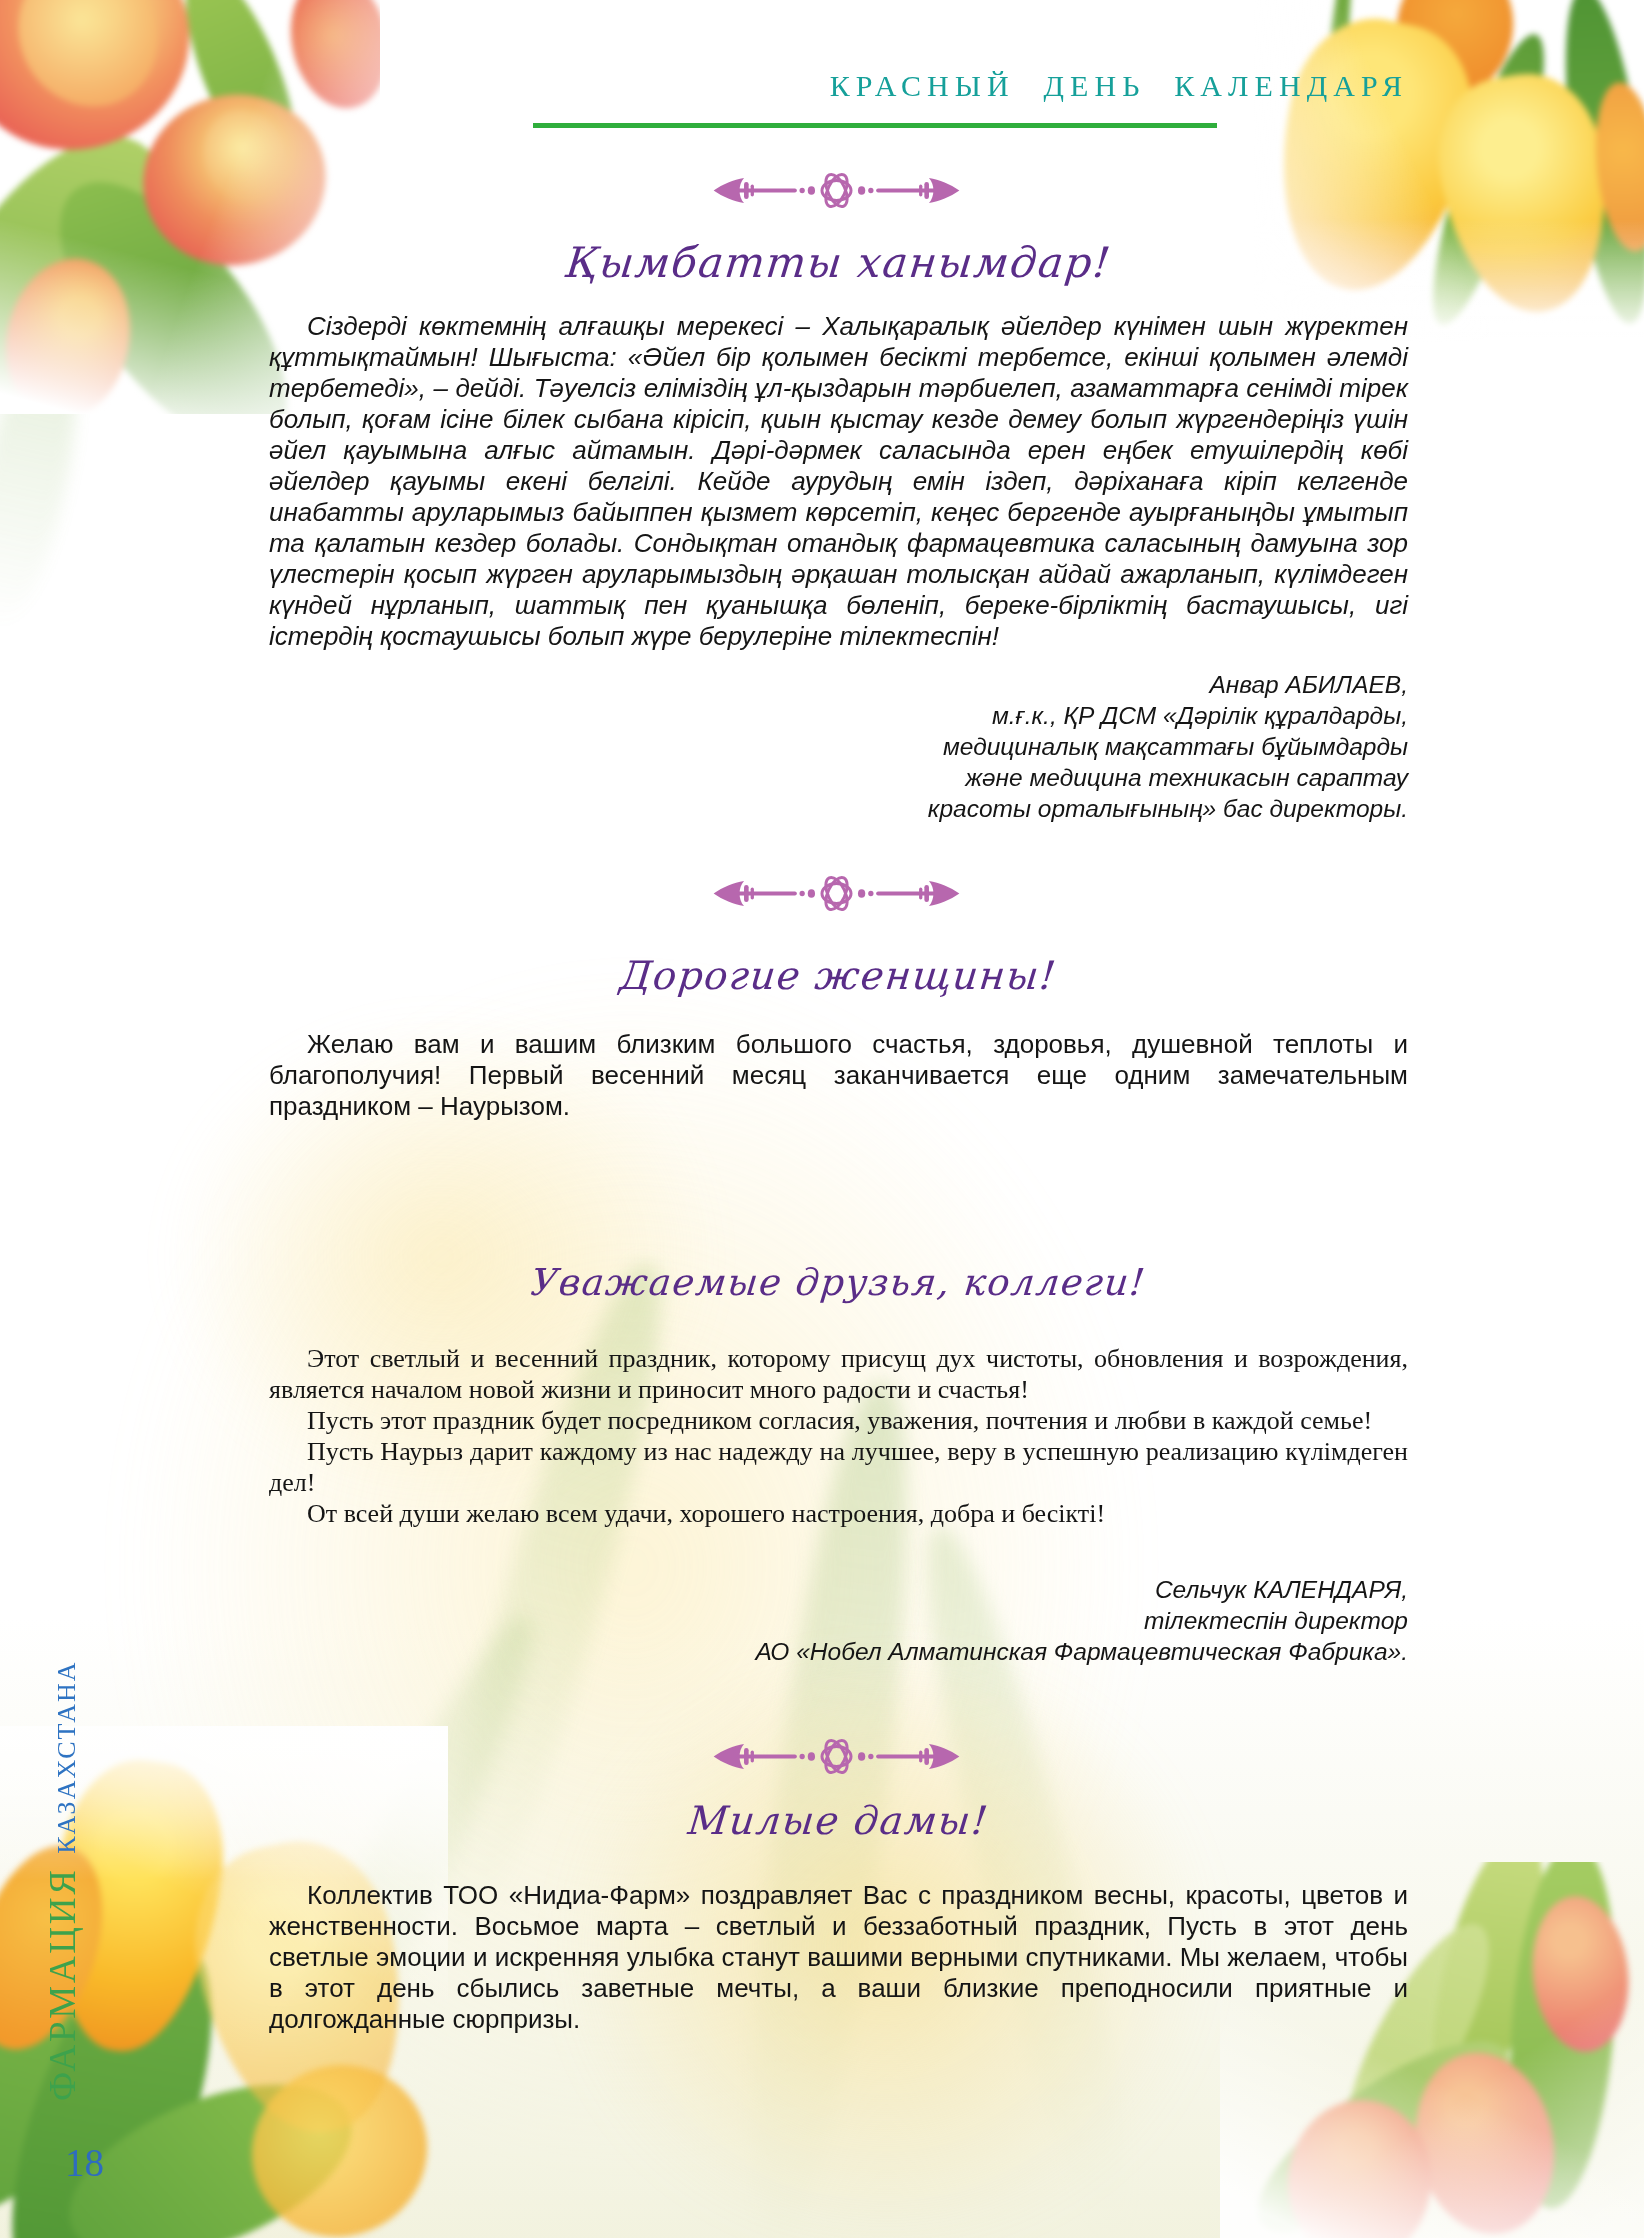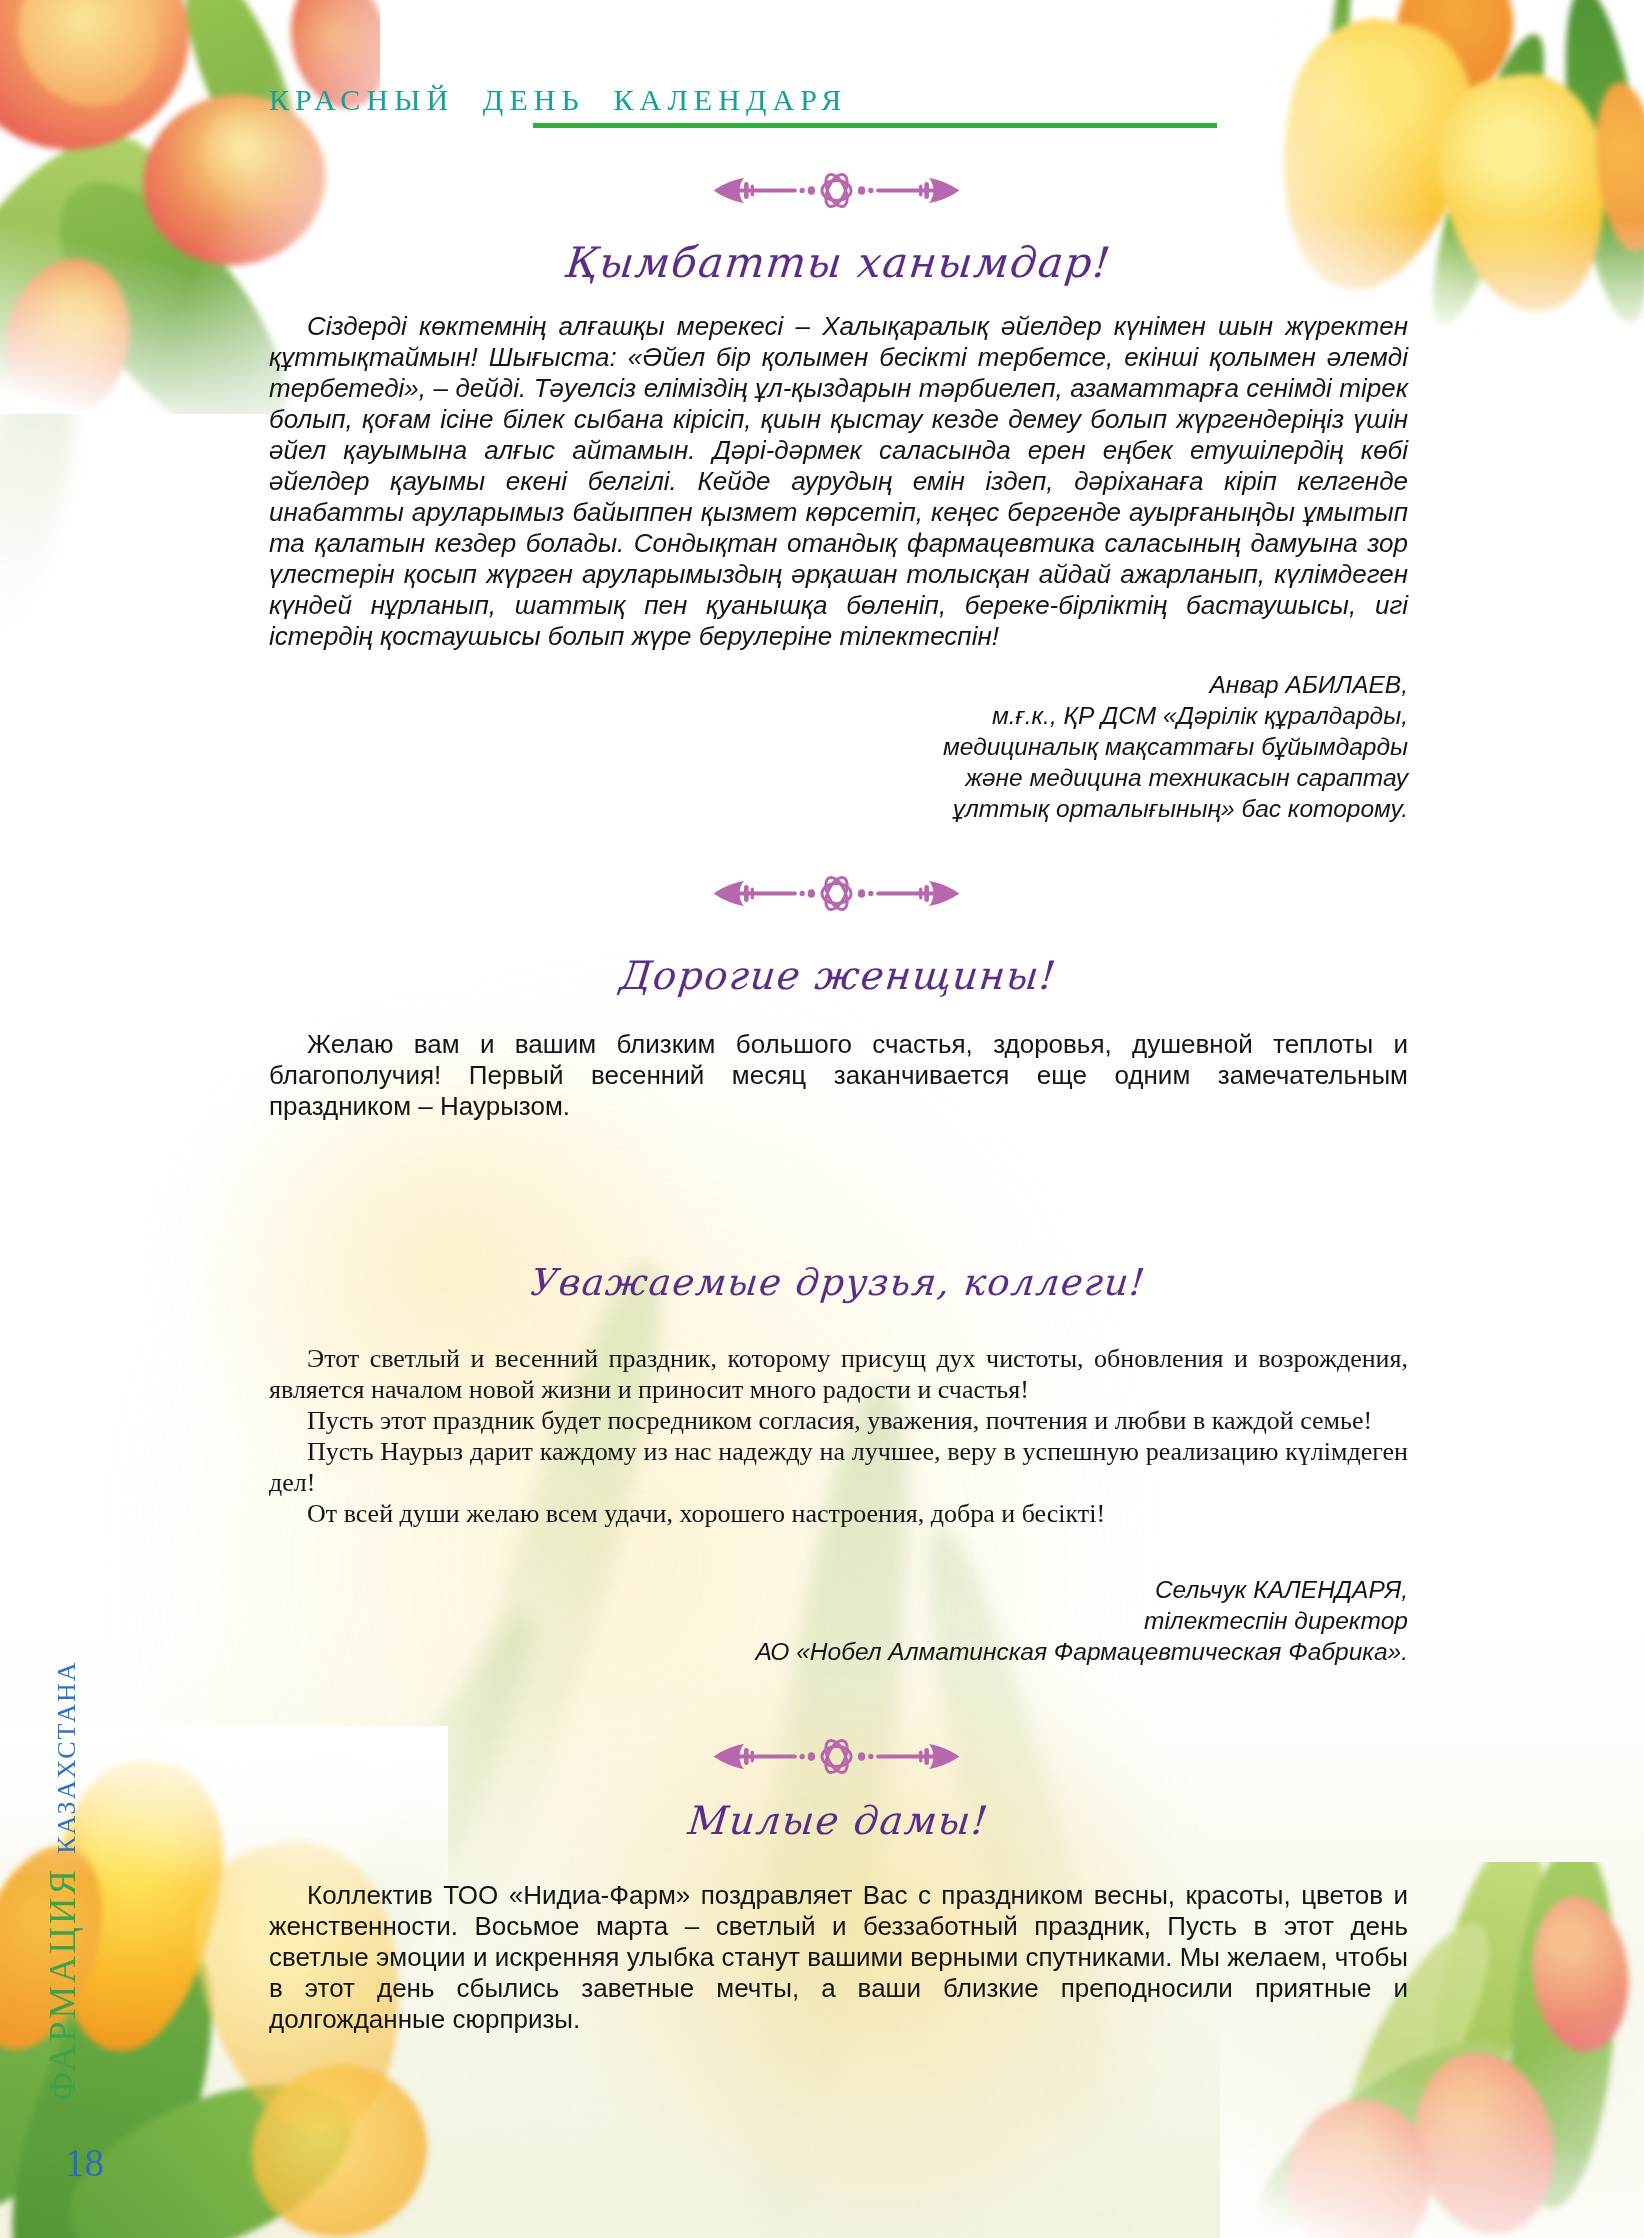--- a/index.html
+++ b/index.html
@@ -7,23 +7,23 @@
         font-family:"Liberation Sans","DejaVu Sans",sans-serif;color:var(--body-text,#151515);}
   
   .wm{position:absolute;pointer-events:none;}
   
   .photo{position:absolute;overflow:hidden;}
   .blurwrap{position:absolute;inset:0;filter:blur(3.4px);}
   .b{position:absolute;border-radius:50%;}
   .fade{position:absolute;inset:0;}
   
   .column{position:absolute;left:269px;top:0;width:1139px;height:2239px;z-index:6;}
-  .rubric{position:absolute;left:0;top:69px;width:100%;text-align:left;
+  .rubric{position:absolute;left:0;top:69px;width:100%;text-align:right;
           font-family:"Liberation Serif","DejaVu Serif",serif;font-weight:500;
-          font-size:30px;letter-spacing:6.1px;word-spacing:15px;color:var(--header-teal,#16a09a);margin-top:14px;}
+          font-size:30px;letter-spacing:6.1px;word-spacing:15px;color:var(--header-teal,#16a09a);}
   .rule{position:absolute;left:264px;top:123px;width:684px;height:4.8px;background:var(--rule-green,#2fae3c);}
   .orn{position:absolute;left:442px;width:251px;height:49px;}
   .orn-1{top:166px;} .orn-2{top:869px;} .orn-3{top:1732px;}
   .script-h{position:absolute;left:0;width:100%;text-align:center;
             font-family:"DejaVu Serif","Liberation Serif",serif;font-style:italic;
             color:var(--heading-purple,#5a2d88);transform:skewX(-6deg);letter-spacing:1.4px;}
   .h1{top:238px;font-size:42px;} .h2{top:953px;font-size:39px;}
   .h3{top:1261px;font-size:37px;} .h4{top:1798px;font-size:39px;}
   .body-block{position:absolute;left:0;width:100%;font-size:26px;line-height:31px;text-align:justify;}
   .body-block p{margin:0;text-indent:38px;}
@@ -201,21 +201,21 @@
 
     <div class="script-h h1">Қымбатты ханымдар!</div>
     <div class="body-block bk-1">
       <p>Сіздерді көктемнің алғашқы мерекесі – Халықаралық әйелдер күнімен шын жүректен құттықтаймын! Шығыста: «Әйел бір қолымен бесікті тербетсе, екінші қолымен әлемді тербетеді», – дейді. Тәуелсіз еліміздің ұл-қыздарын тәрбиелеп, азаматтарға сенімді тірек болып, қоғам ісіне білек сыбана кірісіп, қиын қыстау кезде демеу болып жүргендеріңіз үшін әйел қауымына алғыс айтамын. Дәрі-дәрмек саласында ерен еңбек етушілердің көбі әйелдер қауымы екені белгілі. Кейде аурудың емін іздеп, дәріханаға кіріп келгенде инабатты аруларымыз байыппен қызмет көрсетіп, кеңес бергенде ауырғаныңды ұмытып та қалатын кездер болады. Сондықтан отандық фармацевтика саласының дамуына зор үлестерін қосып жүрген аруларымыздың әрқашан толысқан айдай ажарланып, күлімдеген күндей нұрланып, шаттық пен қуанышқа бөленіп, береке-бірліктің бастаушысы, игі істердің қостаушысы болып жүре берулеріне тілектеспін!</p>
     </div>
     <div class="sig sig-1">
       <div>Анвар АБИЛАЕВ,</div>
       <div>м.ғ.к., ҚР ДСМ «Дәрілік құралдарды,</div>
       <div>медициналық мақсаттағы бұйымдарды</div>
       <div>және медицина техникасын сараптау</div>
-      <div>ұлттық орталығының» бас которому.</div>
+      <div>красоты орталығының» бас директоры.</div>
     </div>
 
     <svg class="orn orn-2" viewBox="0 0 380 72">
       <use href="#orn-shape"></use>
       <g fill="var(--ornament-purple,#b767ae)">
         <rect x="34" y="33" width="96" height="6" rx="3"></rect>
         <rect x="250" y="33" width="96" height="6" rx="3"></rect>
         <path d="M4,36 C18,26 34,20 50,17 C41,27 41,45 50,55 C34,52 18,46 4,36 Z"></path>
         <rect x="50" y="23" width="7" height="26" rx="3.5"></rect>
         <rect x="60" y="27" width="5" height="18" rx="2.5"></rect>

